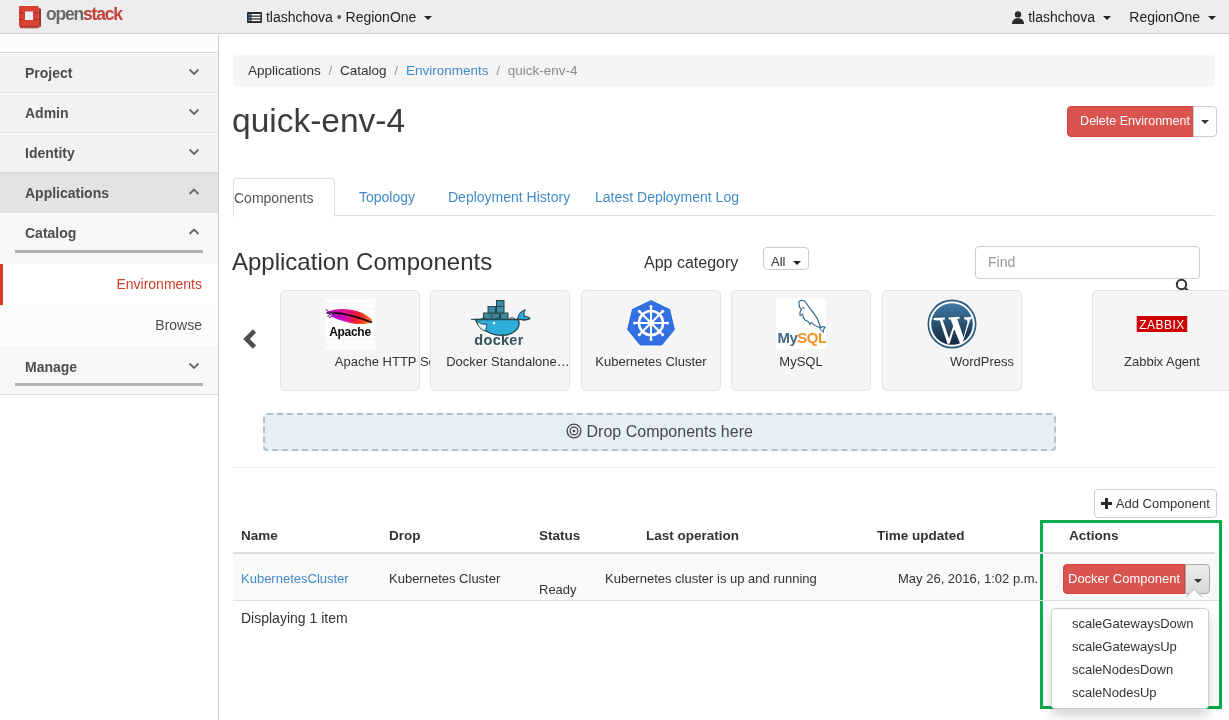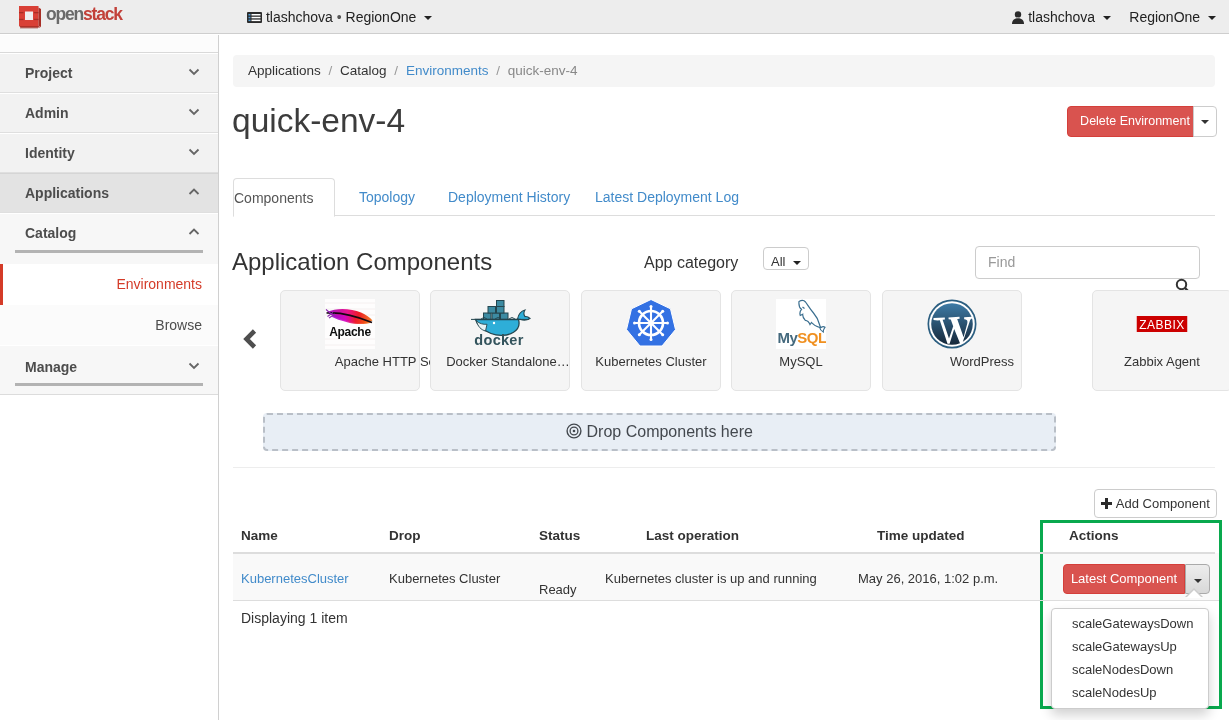--- a/index.html
+++ b/index.html
@@ -315,23 +315,23 @@
 <div class="th" style="left:539px;">Status</div>
 <div class="th" style="left:605px;margin-left:41px;">Last operation</div>
 <div class="th" style="left:877px;">Time updated</div>
 <div class="th" style="left:1069px;">Actions</div>
 <div id="thead-line" class="abs"></div>
 
 <div class="td" style="left:241px; color:#428bca;">KubernetesCluster</div>
 <div class="td" style="left:389px;">Kubernetes Cluster</div>
 <div class="td" style="left:539px;margin-top:11px;">Ready</div>
 <div class="td" style="left:605px;">Kubernetes cluster is up and running</div>
-<div class="td" style="left:858px;">May 26, 2016, 1:02 p.m.</div>
+<div class="td" style="left:898px;">May 26, 2016, 1:02 p.m.</div>
 <div id="row-line" class="abs"></div>
-<span class="btn btn-danger abs" id="delcomp-main">Latest Component</span>
+<span class="btn btn-danger abs" id="delcomp-main">Docker Component</span>
 <span class="abs" id="delcomp-tog"><span class="caret"></span></span>
 <div id="displaying" class="abs">Displaying 1 item</div>
 
 <div id="ddmenu" class="abs">
   <div class="item" style="top:7px;">scaleGatewaysDown</div>
   <div class="item" style="top:30px;">scaleGatewaysUp</div>
   <div class="item" style="top:53px;">scaleNodesDown</div>
   <div class="item" style="top:76px;">scaleNodesUp</div>
 </div>
 <div id="ddnotch2" class="abs"></div>

